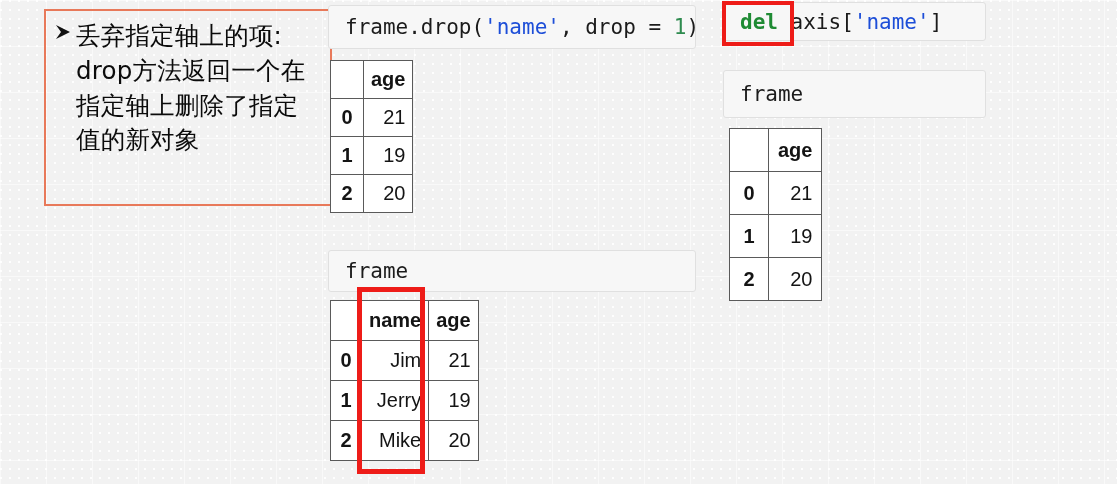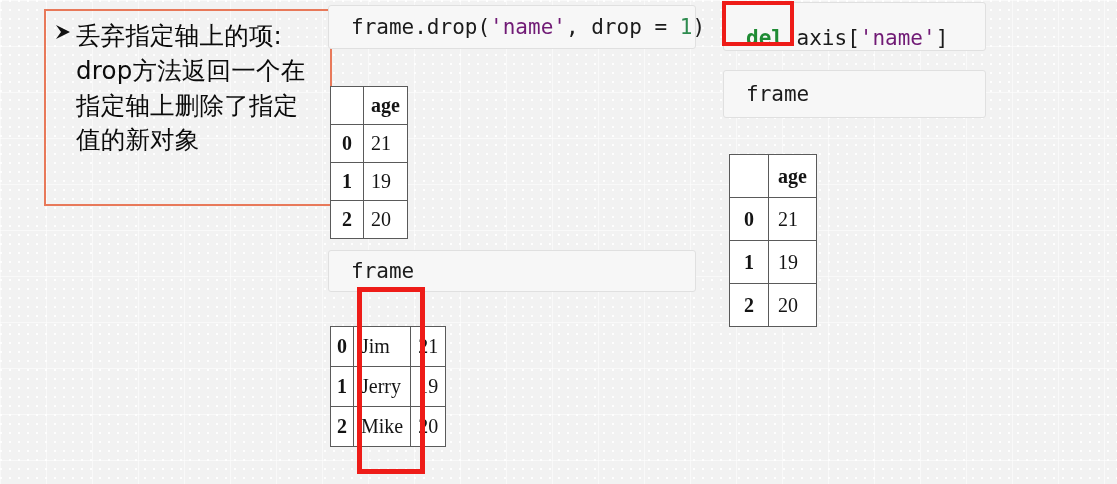--- a/index.html
+++ b/index.html
@@ -56,62 +56,61 @@
 
   
   .codeblock {
     position: absolute;
     box-sizing: border-box;
     background: #f7f7f7;
     border: 1px solid #e0e0e0;
     border-radius: 3px;
     display: flex;
     align-items: center;
-    padding: 0 22px;
+    padding: 0 16px;
     font-family: "DejaVu Sans Mono", "Liberation Mono", monospace;
     font-size: 21px;
     color: #1b1b1b;
     white-space: pre;
   }
-  .codeblock .str { color: #701a75; }
+  .codeblock .str { color: #1d4ed8; }
   .codeblock .num { color: #2e8b4f; }
   .codeblock .kw  { color: #1f8b34; font-weight: bold; }
 
   #code-drop   { left: 328px; top: 5px;   width: 368px; height: 44px; }
   #label-frame-left { left: 328px; top: 250px; width: 368px; height: 42px; }
-  #code-del    { left: 723px; top: 2px;   width: 263px; height: 49px; align-items: flex-end; }
+  #code-del    { left: 723px; top: 2px;   width: 263px; height: 39px; }
   #label-frame-right { left: 723px; top: 70px; width: 263px; height: 48px; }
 
   
   #del-highlight {
     position: absolute;
     left: 722px;
     top: 1px;
     width: 72px;
     height: 45px;
     box-sizing: border-box;
     border: 4px solid #ee1c18;
     pointer-events: none;
   }
 
   
   table.df {
     position: absolute;
     border-collapse: collapse;
     background: #ffffff;
-    font-family: Liberation Serif, serif;
+    font-family: Liberation Sans, sans-serif;
     font-size: 20px;
     color: #141414;
-    margin-top: 26px;
   }
   table.df td, table.df th {
     border: 1.6px solid #5a5a5a;
     background: #ffffff;
     padding: 3px 7px;
-    text-align: left;
+    text-align: right;
     font-weight: normal;
     line-height: 1.25;
   }
   table.df th.col  { font-weight: bold; text-align: center; }
   table.df td.idx  { font-weight: bold; text-align: center; padding: 3px 6px; }
   table.df th.corner { border: 1.6px solid #5a5a5a; }
 
   #table-drop-result { left: 330px; top: 60px; }
   #table-drop-result td, #table-drop-result th { height: 31px; }
   #table-drop-result .corner { width: 18px; }
@@ -172,20 +171,25 @@
   </tr>
 </tbody>
   </table>
 
 <div class="codeblock" id="label-frame-left">
   <span>frame</span>
 </div>
 
 <table class="df" id="table-frame-left">
   <tbody>
+      <tr>
+    <th class="corner"></th>
+    <th class="col">name</th>
+    <th class="col">age</th>
+  </tr>
   <tr>
     <td class="idx">0</td>
     <td>Jim</td>
     <td>21</td>
   </tr>
   <tr>
     <td class="idx">1</td>
     <td>Jerry</td>
     <td>19</td>
   </tr>

